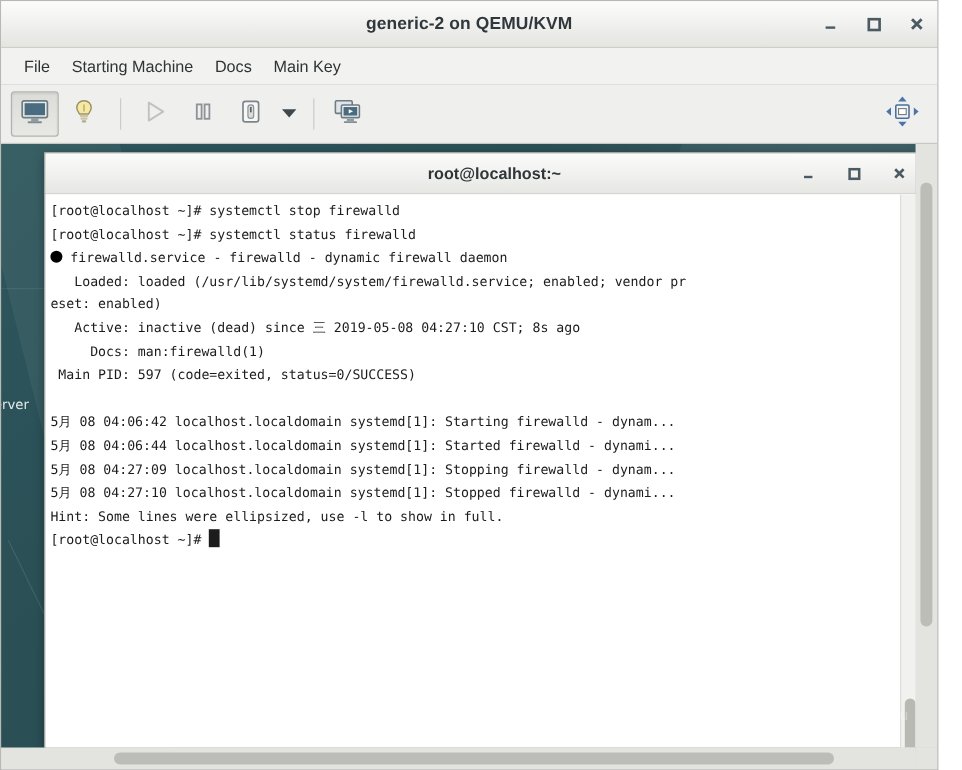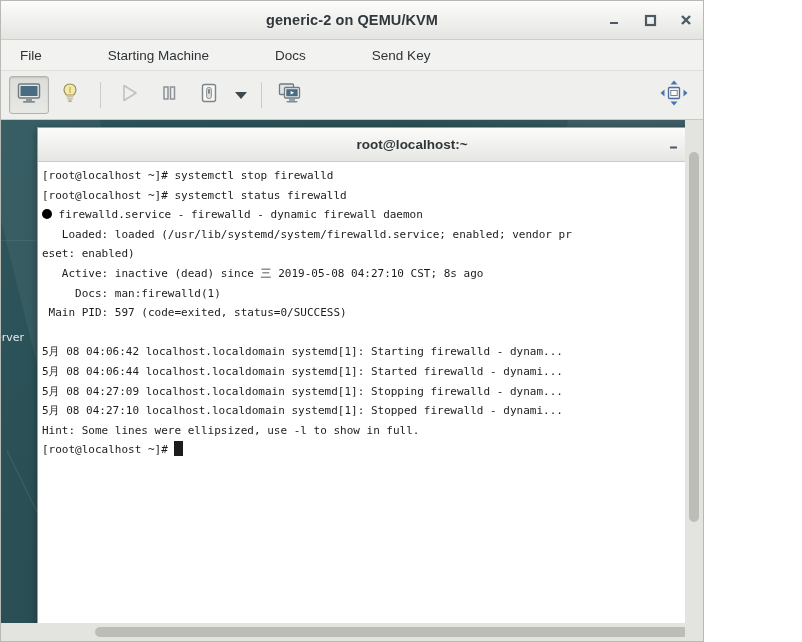--- a/index.html
+++ b/index.html
@@ -11,21 +11,21 @@
     width: 802px;
     height: 642px;
     overflow: hidden;
     font-family: "Liberation Sans", sans-serif;
   }
 
   
   .vm-window {
     position: absolute;
     left: 0; top: 0;
-    width: 704px;
+    width: 782px;
     height: 642px;
     background: #f0f0ef;
     border: 1px solid #b8b8b4;
     box-sizing: border-box;
     display: flex;
     flex-direction: column;
   }
 
   
   .titlebar {
@@ -65,21 +65,20 @@
 
   
   .menubar {
     height: 30px;
     min-height: 30px;
     background: #f2f2f0;
     display: flex;
     align-items: center;
     padding-left: 10px;
     border-bottom: 1px solid #dededa;
-    gap: 48px;
   }
   .menu-item {
     font-size: 13.5px;
     color: #2e3436;
     padding: 3px 9px;
     white-space: nowrap;
   }
 
   
   .toolbar {
@@ -342,21 +341,21 @@
             <path d="M3 3 L11 11 M11 3 L3 11" stroke="#4c5b63" stroke-width="2.4" stroke-linecap="butt"></path>
           </svg>
       </div>
     </div>
   </div>
 
   <div class="menubar">
     <div class="menu-item">File</div>
     <div class="menu-item">Starting Machine</div>
     <div class="menu-item">Docs</div>
-    <div class="menu-item">Send Key</div>
+    <div class="menu-item">Main Key</div>
   </div>
 
   <div class="toolbar">
 
     <div class="tb-btn pressed">
       <span>
         <svg width="24" height="22" viewBox="0 0 24 22">
           <rect x="1.5" y="2" width="21" height="14" rx="1.5" fill="#e9e9e6" stroke="#6d7b82" stroke-width="1.4"></rect>
           <rect x="3.5" y="4" width="17" height="10" fill="#4a6c80"></rect>
           <rect x="9" y="16.5" width="6" height="2.6" fill="#8c9aa1"></rect>

